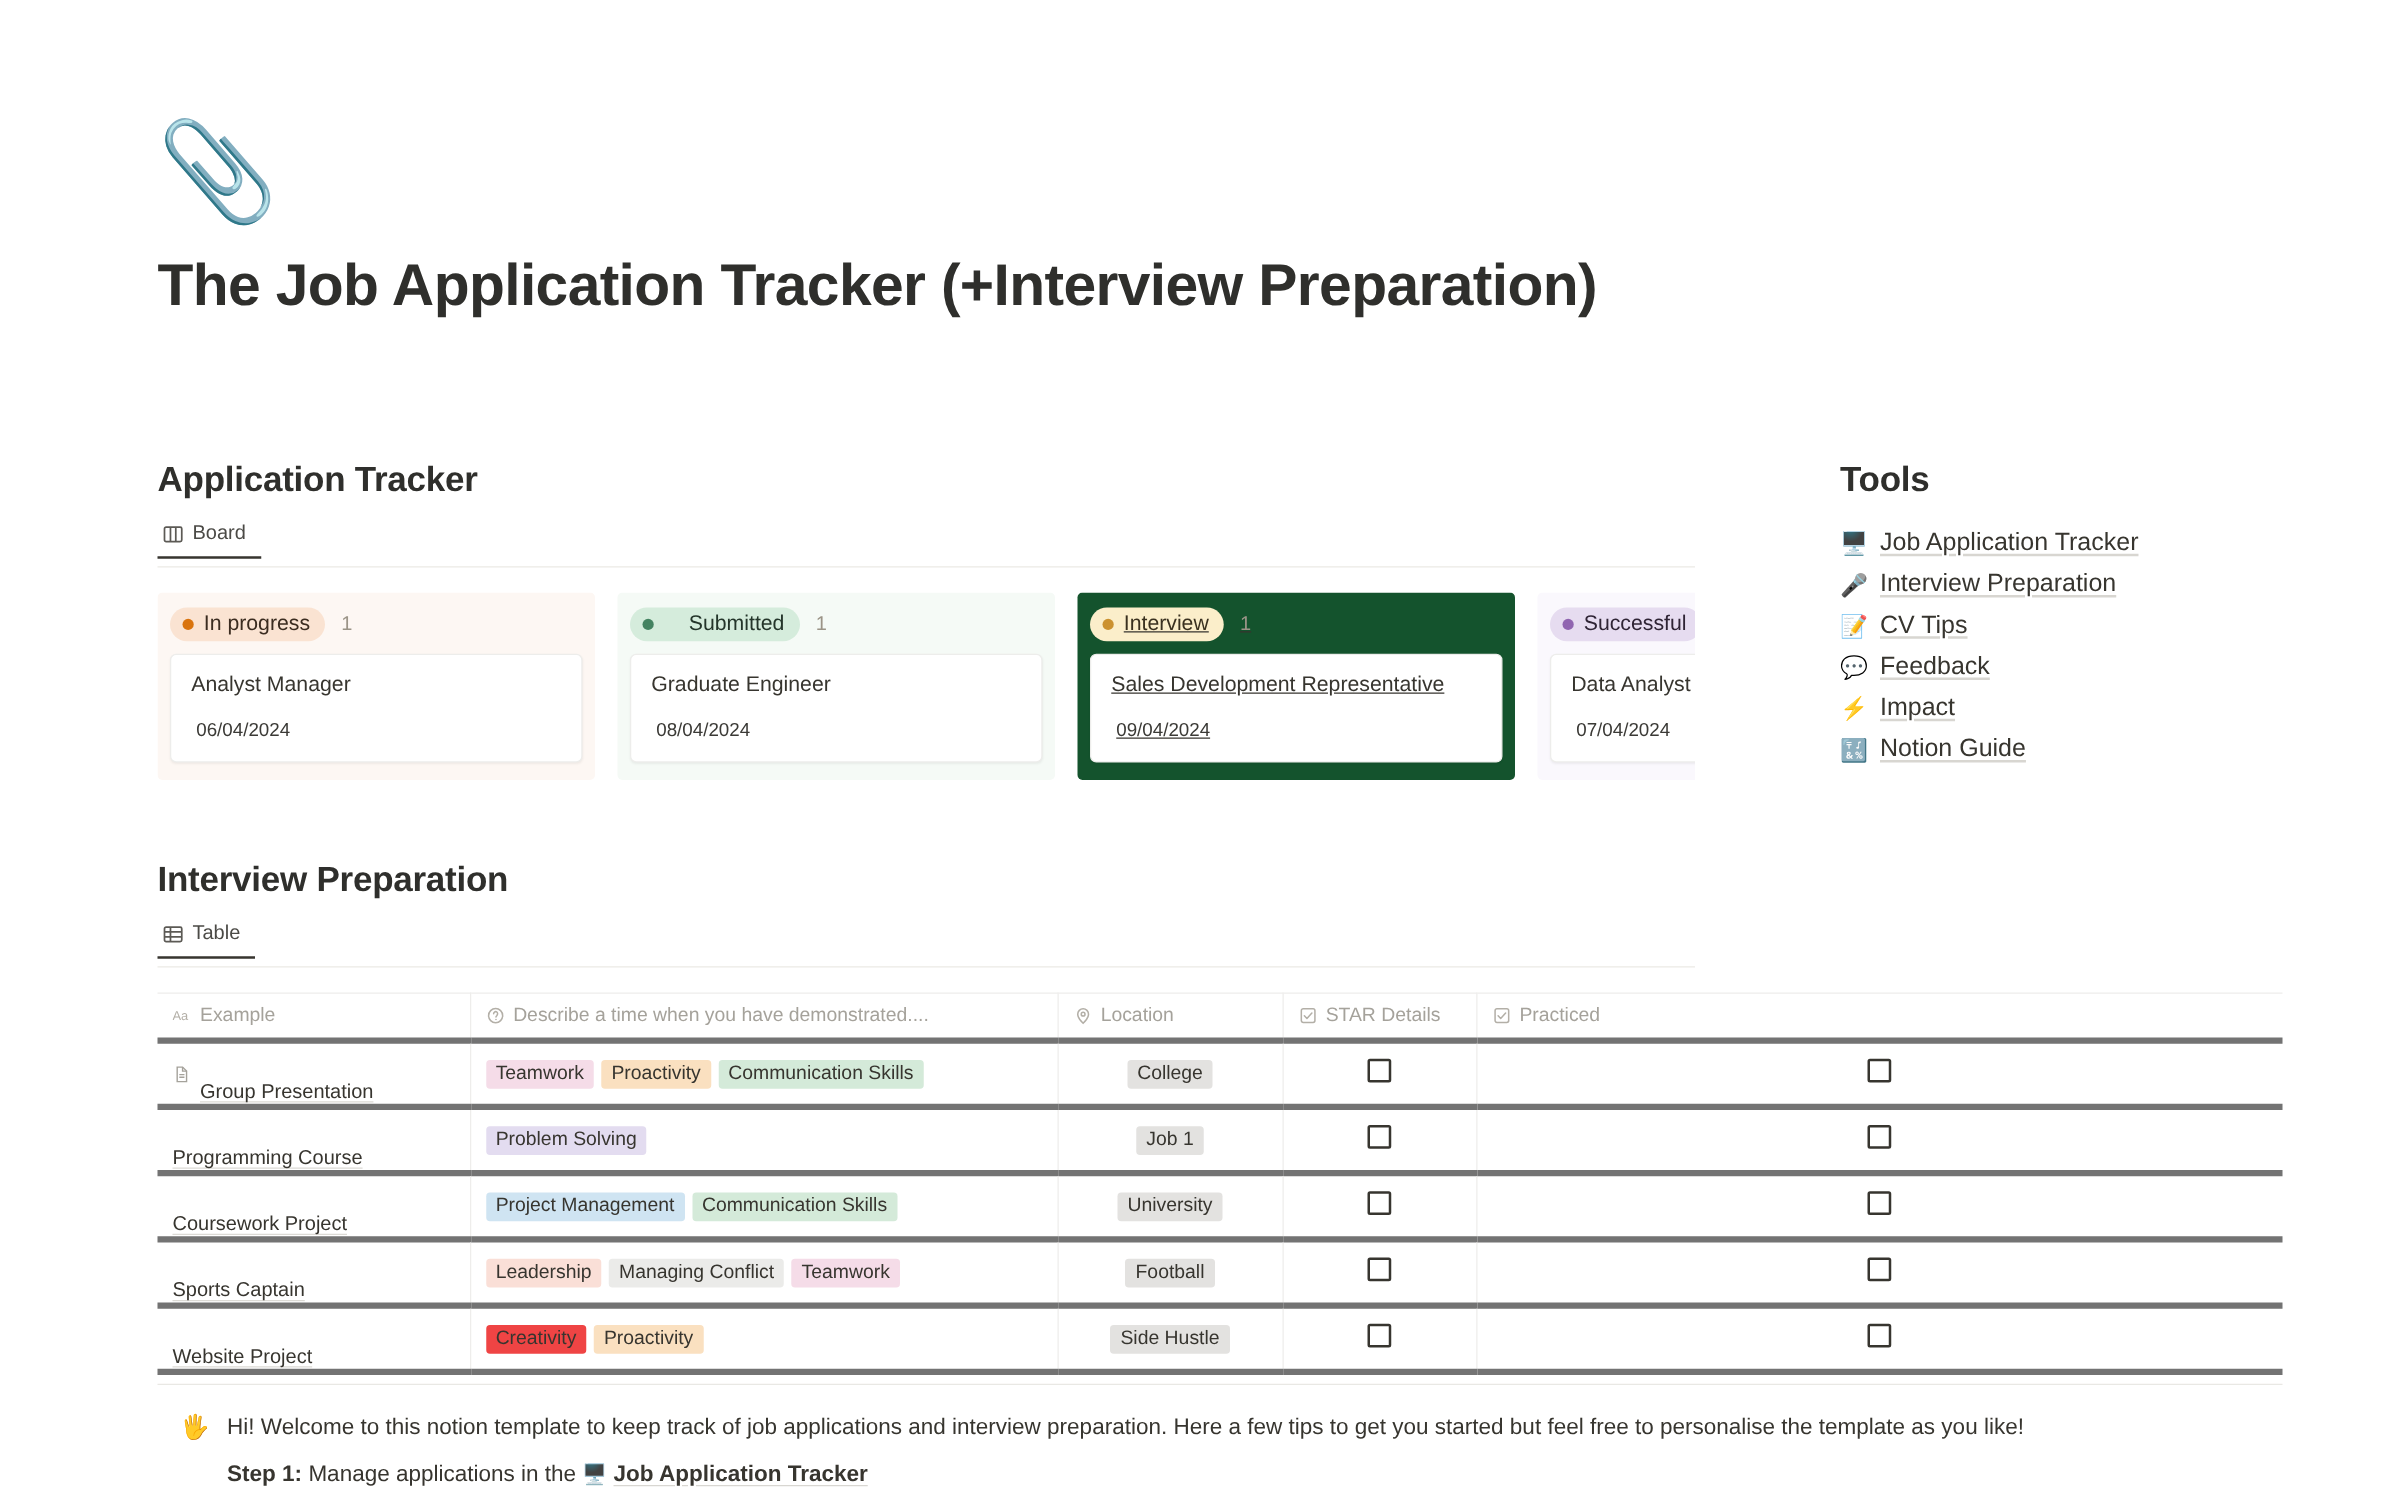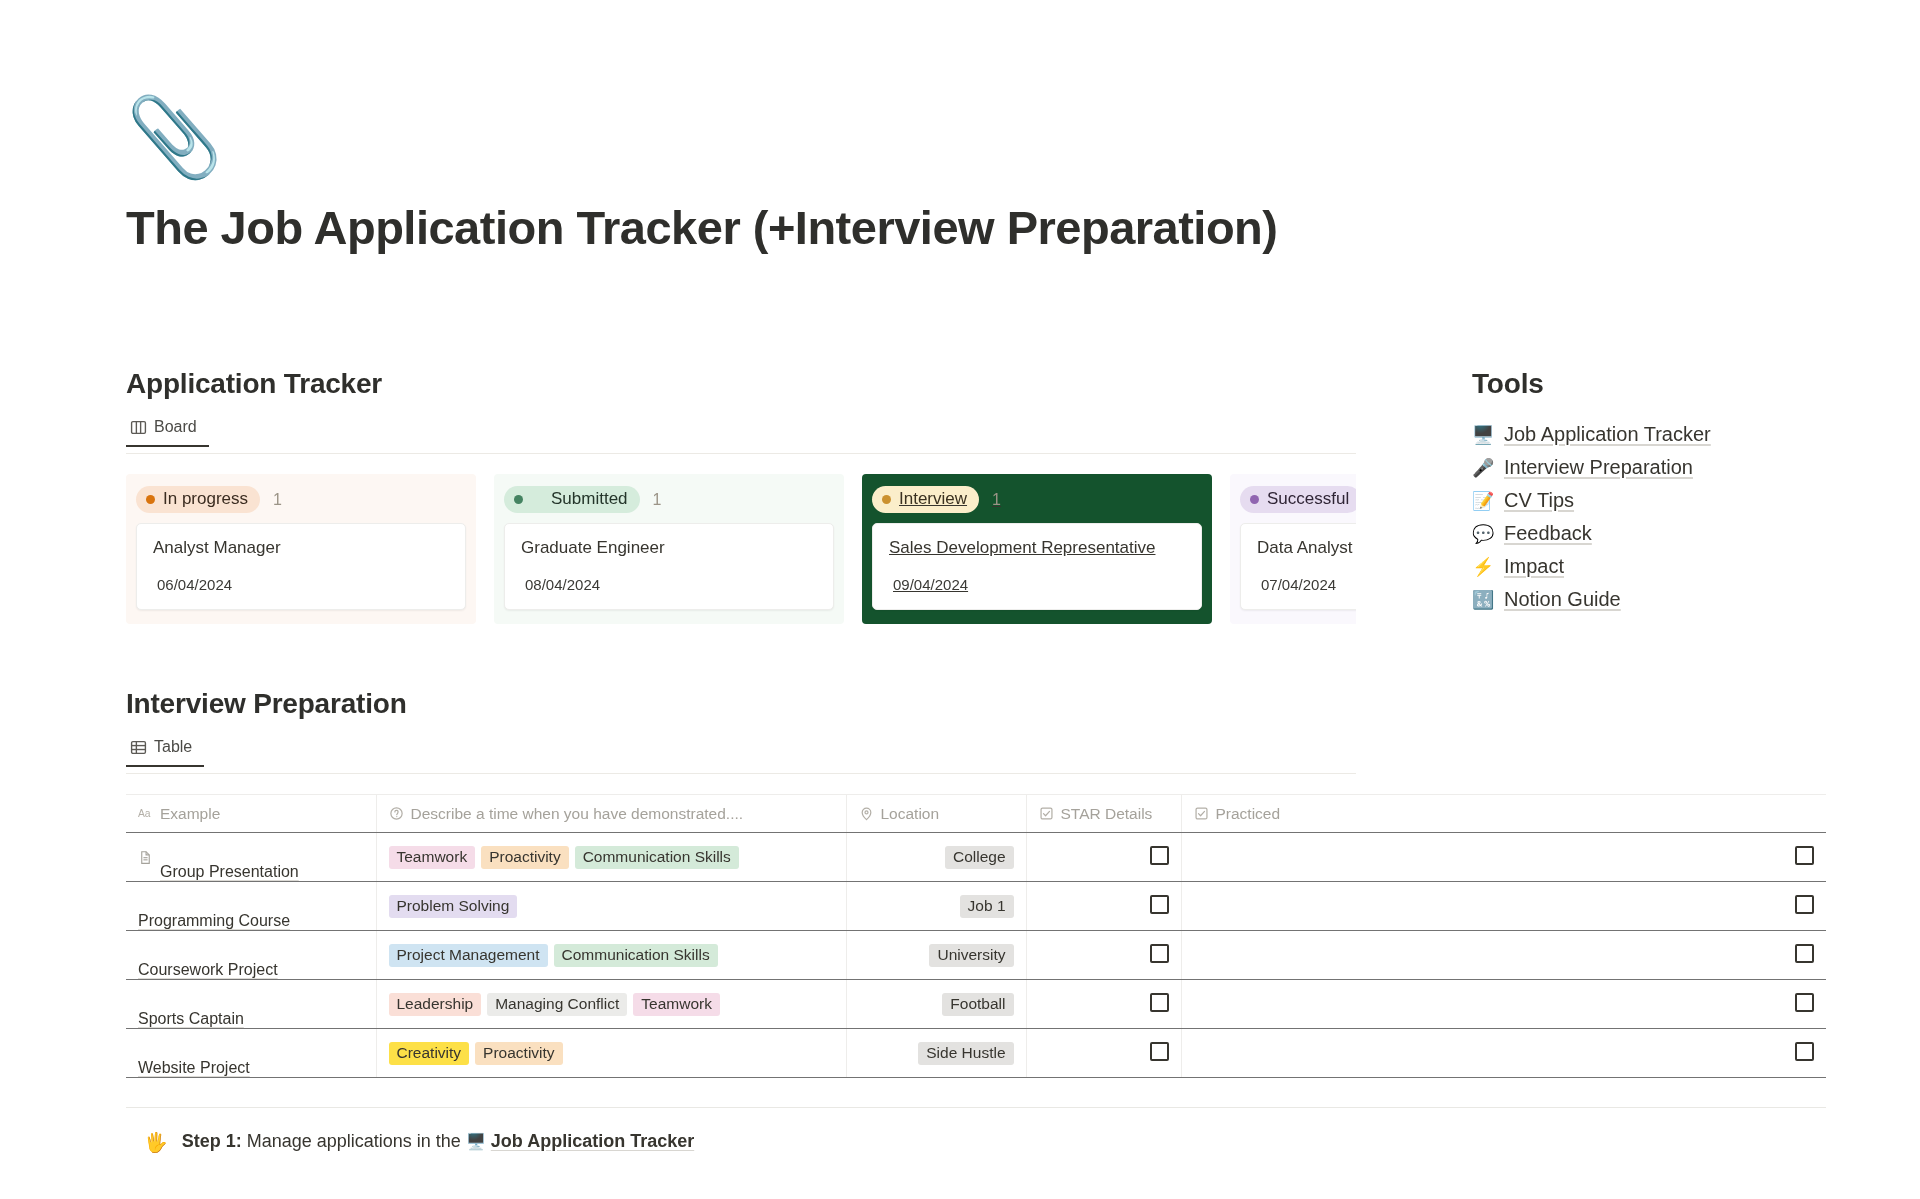--- a/index.html
+++ b/index.html
@@ -71,22 +71,22 @@
   .tool-item {
     display: flex; align-items: center; gap: 10px;
     height: 33px; font-size: 20px; color: #37352f; cursor: pointer;
   }
   .tool-emoji { font-size: 18px; width: 22px; text-align: center; }
   .tool-label { text-decoration: underline; text-decoration-color: #d8d6d1; text-underline-offset: 3px; }
 
   
   .tbl { width: 1700px; margin-top: 20px; border-collapse: collapse; table-layout: fixed; }
   .tbl th, .tbl td {
-    border-bottom: 1px solid #737373; border-right: 1px solid #eeedeb;
-    text-align: right; vertical-align: middle; padding: 0 12px;
+    border-bottom: 5px solid #737373; border-right: 1px solid #eeedeb;
+    text-align: center; vertical-align: middle; padding: 0 12px;
   }
   .tbl th:last-child, .tbl td:last-child { border-right: none; }
   .tbl thead th {
     height: 38px; font-weight: 400; font-size: 15.5px; color: #a5a29b;
     border-top: 1px solid #eeedeb;
   }
   .tbl tbody td { height: 42px; font-size: 16px; color: #37352f; }
   .th-inner { display: flex; align-items: center; gap: 7px; }
   .th-inner svg { width: 15px; height: 15px; flex: 0 0 15px; }
   .c-example { width: 250px; }
@@ -357,21 +357,21 @@
             <td><span class="cbx"></span></td>
           </tr>
           <tr>
             <td>
               <div class="cell-title">
                 <span class="t-txt">Website Project</span>
               </div>
             </td>
             <td>
               <div class="tags">
-                <span class="tag" style="background: #fde047;">Creativity</span>
+                <span class="tag" style="background: #ef4444;">Creativity</span>
                 <span class="tag" style="background: rgb(250, 224, 192);">Proactivity</span>
               </div>
             </td>
             <td><span class="loc-tag">Side Hustle</span></td>
             <td><span class="cbx"></span></td>
             <td><span class="cbx"></span></td>
           </tr>
         </tbody>
     </table>
   </div>
@@ -402,20 +402,21 @@
         <div class="tool-item">
           <span class="tool-emoji">🔣</span>
           <span class="tool-label">Notion Guide</span>
         </div>
       </div>
   </div>
 
   <div class="callout">
     <span class="callout-emoji">🖐</span>
     <div class="callout-body">
+      <p>Hi! Welcome to this notion template to keep track of job applications and interview preparation. Here a few tips to get you started but feel free to personalise the template as you like!</p>
       <p class="step">
         <b>Step 1:</b>
         <span>Manage applications in the</span>
         <span class="inline-em">🖥️</span>
         <span class="link">Job Application Tracker</span>
       </p>
     </div>
   </div>
 
 </div>

